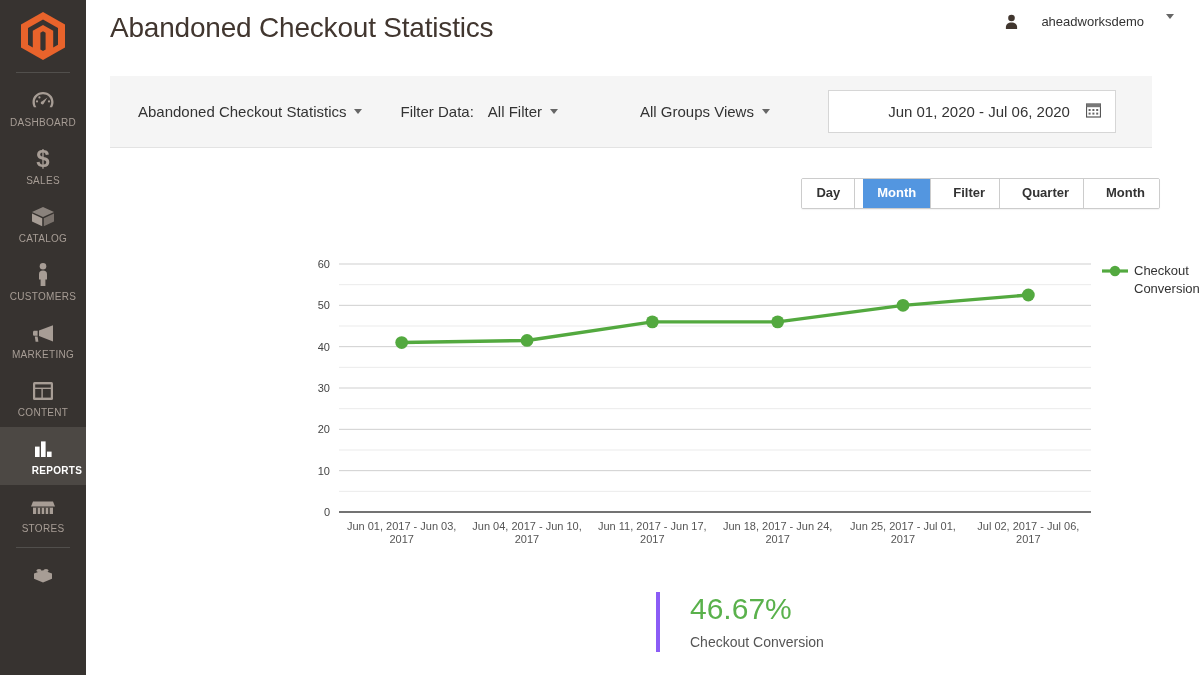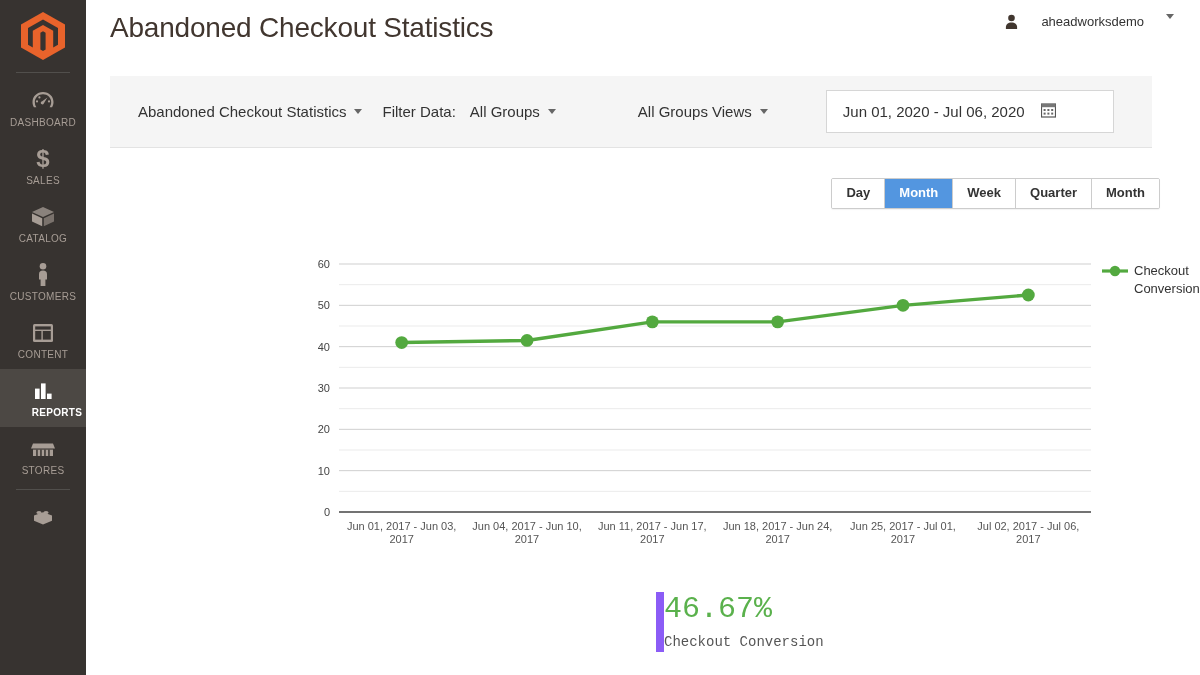--- a/index.html
+++ b/index.html
@@ -110,40 +110,41 @@
     cursor:pointer;
     font-size:15px;
     color:#333333;
     white-space:nowrap;
   }
   .fb-label {
     font-size:15px; color:#333333; white-space:nowrap;
   }
   .date-range {
     display:flex; align-items:center;
-    justify-content:flex-start;
+    justify-content:flex-end;
     background:#ffffff;
     border:1px solid #d6d6d6;
     height:43px;
-    padding:0 14px 0 16px;
+    padding:0 14px 0 28px;
     gap:16px;
     cursor:pointer;
   }
   .date-range-text { font-size:15px; color:#333333; white-space:nowrap; }
 
   
   .period-toggle {
     position:absolute;
     right:40px; top:178px;
     display:flex;
     border:1px solid #cccccc;
     border-radius:2px;
     overflow:hidden;
     background:#ffffff;
     box-shadow:0 1px 1px rgba(0,0,0,0.05);
+    gap:8px;
   }
   .period-btn {
     font-size:13px;
     font-weight:700;
     color:#333333;
     background:#ffffff;
     padding:6px 14px 7px 14px;
     border-right:1px solid #cccccc;
     cursor:pointer;
     line-height:16px;
@@ -172,23 +173,22 @@
   .legend-text {
     font-family:"Liberation Sans", sans-serif;
     font-size:13px;
     fill:#333333;
   }
 
   
   .summary {
     position:absolute;
     left:570px; top:592px;
-    border-left:8px solid #8b5cf6;
-    padding-left:0;
-    font-family:Liberation Mono, monospace;
+    border-left:4px solid #8b5cf6;
+    padding-left:30px;
   }
   .summary-value {
     font-size:30px;
     color:#5ab14c;
     line-height:34px;
     font-weight:400;
   }
   .summary-label {
     font-size:14px;
     color:#555555;
@@ -250,20 +250,30 @@
     <div class="nav-item">
       <span class="nav-icon">
         <svg width="18" height="26" viewBox="0 0 18 26">
           <circle class="nav-icon-fill" cx="9" cy="4.2" r="3.3"></circle>
           <path class="nav-icon-fill" d="M9 8.6c-2.6 0-4 1.4-4 3.6v5.2h1.6V24h4.8v-6.6H13v-5.2c0-2.2-1.4-3.6-4-3.6z"></path>
         </svg>
       </span>
       <span class="nav-label">CUSTOMERS</span>
     </div>
 
+    <div class="nav-item">
+      <span class="nav-icon">
+        <svg width="28" height="22" viewBox="0 0 28 22">
+          <path class="nav-icon-fill" d="M24 3.2L10 8.6v5.4l14 5.4V3.2z"></path>
+          <path class="nav-icon-fill" d="M8.6 8.8H5.4c-.8 0-1.4.6-1.4 1.4v2.2c0 .8.6 1.4 1.4 1.4h3.2V8.8z"></path>
+          <path class="nav-icon-fill" d="M5.8 14.6l.8 5.2h2.8l-.8-5.2H5.8z"></path>
+        </svg>
+      </span>
+      <span class="nav-label">MARKETING</span>
+    </div>
 
     <div class="nav-item">
       <span class="nav-icon">
         <svg width="24" height="22" viewBox="0 0 24 22">
           <rect class="nav-icon-fill" x="2" y="2" width="20" height="18" rx="1.5"></rect>
           <rect x="4.2" y="4.4" width="15.6" height="3.2" fill="#373330"></rect>
           <rect x="4.2" y="9" width="6.2" height="8.6" fill="#373330"></rect>
           <rect x="11.8" y="9" width="8" height="8.6" fill="#373330"></rect>
         </svg>
       </span>
@@ -327,24 +337,24 @@
         <span class="caret-down"></span>
       </div>
     </div>
 
     <div class="filter-bar">
       <div class="fb-select" style="margin-left:28px;">
         <span>Abandoned Checkout Statistics</span>
         <span class="caret-down"></span>
       </div>
 
-      <div class="fb-label" style="margin-left:20px;">Filter Data:</div>
+      <div class="fb-label" style="margin-left:38px;">Filter Data:</div>
 
       <div class="fb-select" style="margin-left:14px;">
-        <span>All Groups</span>
+        <span>All Filter</span>
         <span class="caret-down"></span>
       </div>
 
       <div class="fb-select" style="margin-left:82px;">
         <span>All Groups Views</span>
         <span class="caret-down"></span>
       </div>
 
       <div class="date-range" style="margin-left:58px; width:288px;">
         <span class="date-range-text">Jun 01, 2020  -  Jul 06, 2020</span>
@@ -359,21 +369,21 @@
             <rect x="6.4" y="10.6" width="2" height="2" fill="#666"></rect>
             <rect x="10.2" y="10.6" width="2" height="2" fill="#666"></rect>
           </svg>
         </span>
       </div>
     </div>
 
     <div class="period-toggle">
       <div class="period-btn">Day</div>
       <div class="period-btn active">Month</div>
-      <div class="period-btn">Week</div>
+      <div class="period-btn">Filter</div>
       <div class="period-btn">Quarter</div>
       <div class="period-btn">Month</div>
     </div>
 
     <div class="chart-area">
       <svg class="chart-svg" width="1114" height="330" viewBox="0 0 1114 330">
         <g id="chart-grid">
             <line x1="253" x2="1005" y1="261.3333333333333" y2="261.3333333333333" stroke="#ebebeb" stroke-width="1"></line>
             <line x1="253" x2="1005" y1="220" y2="220" stroke="#ebebeb" stroke-width="1"></line>
             <line x1="253" x2="1005" y1="178.66666666666666" y2="178.66666666666666" stroke="#ebebeb" stroke-width="1"></line>

